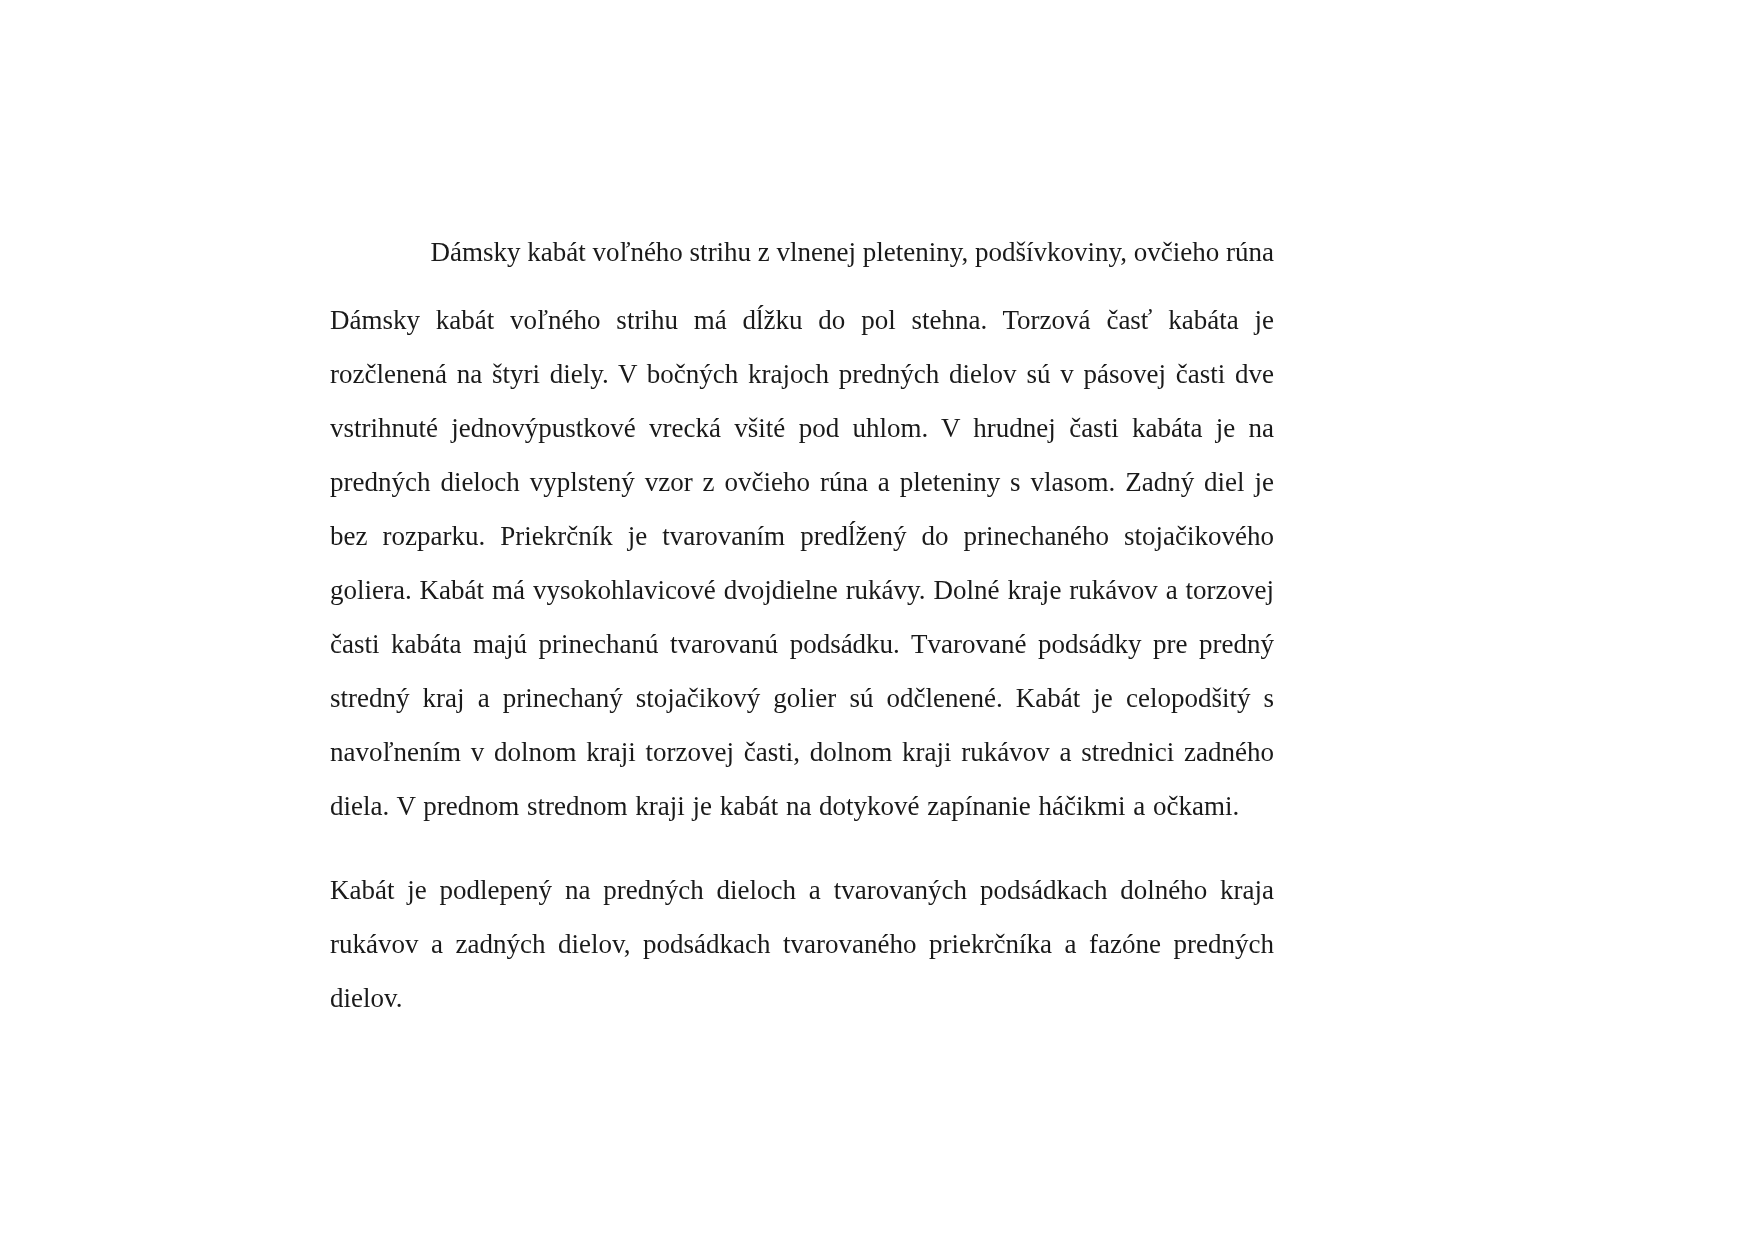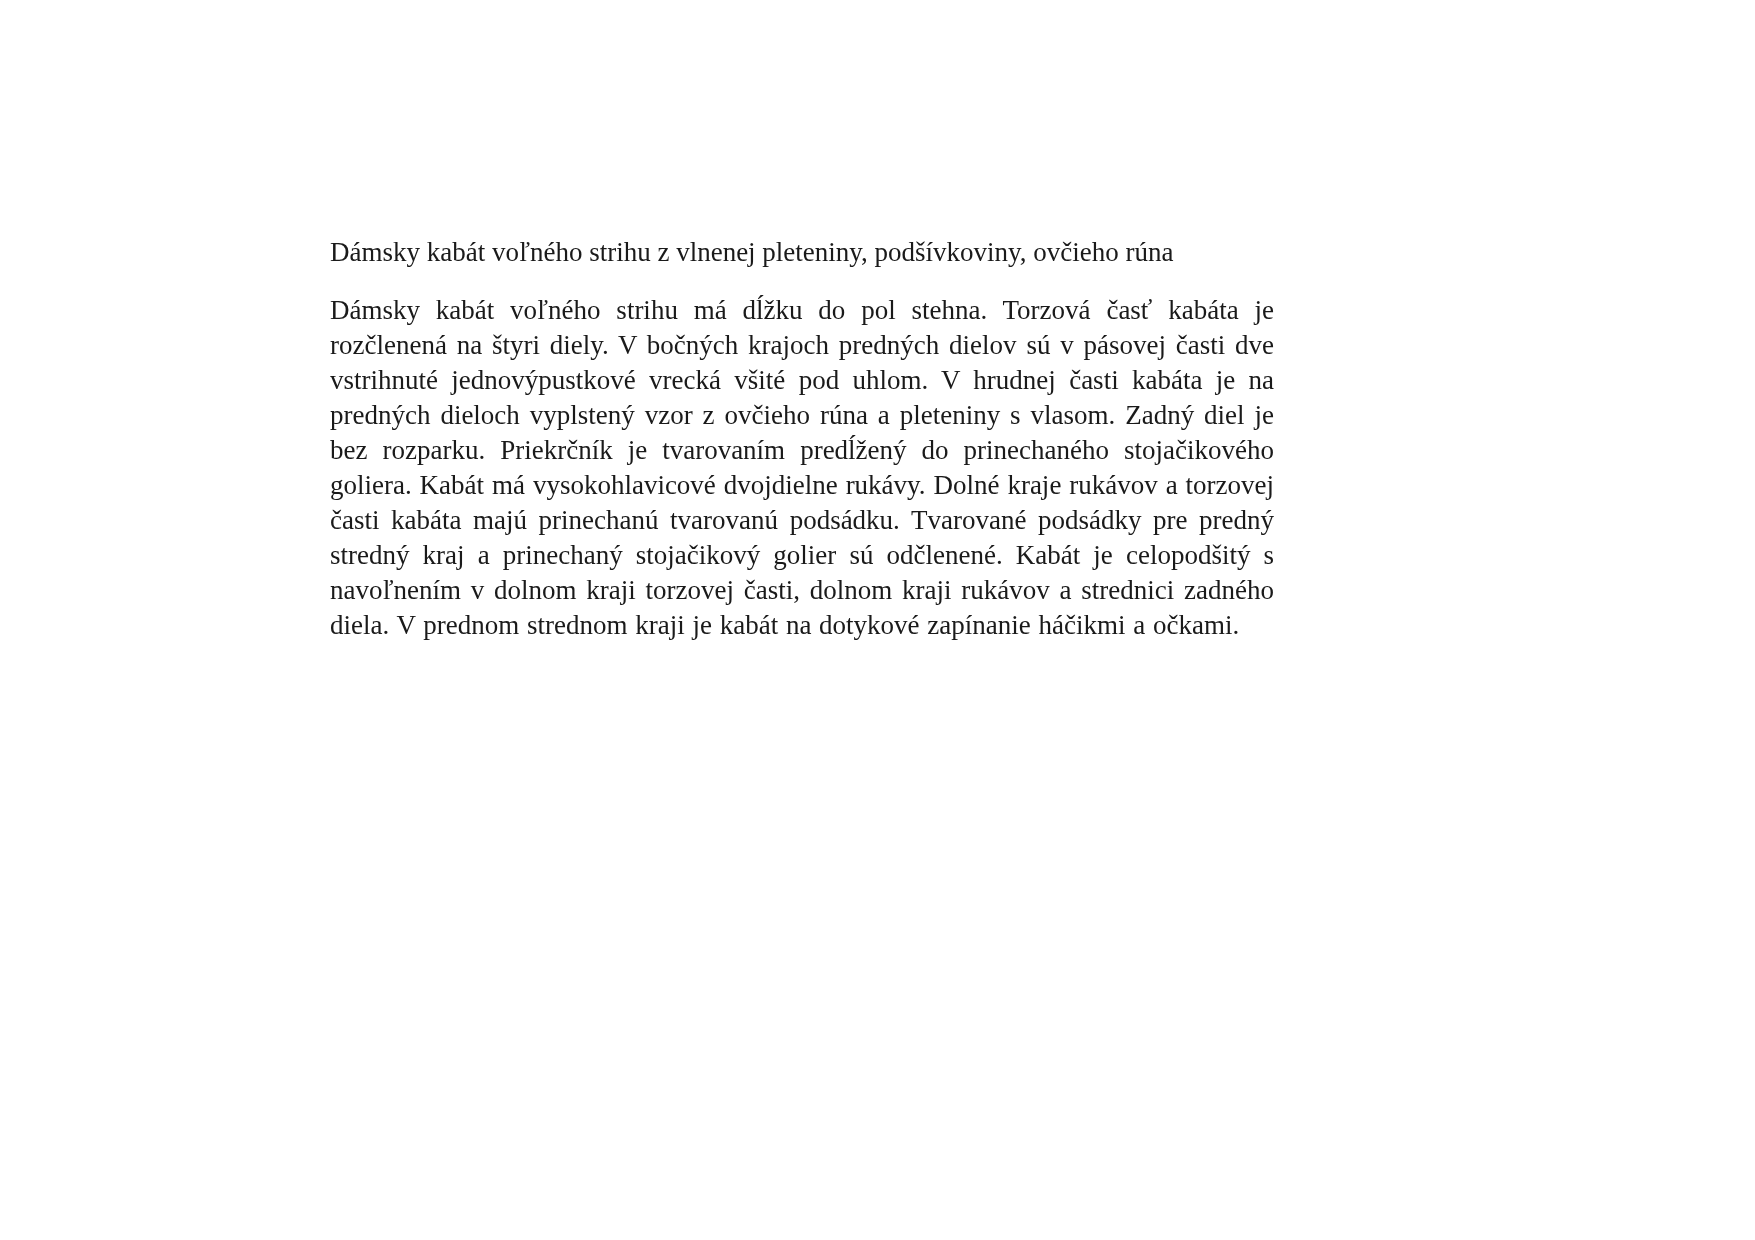--- a/index.html
+++ b/index.html
@@ -15,43 +15,44 @@
       color: #1a1a1a;
       overflow: hidden;
     }
     .page {
       position: absolute;
       left: 330px;
       top: 233px;
       width: 944px;
     }
     .doc-title {
-      text-align: left;
+      text-align: right;
       font-size: 27px;
       line-height: 38px;
       margin: 0 0 22px 0;
       font-weight: normal;
     }
     .doc-title .title-line {
       display: block;
     }
     .para {
       text-align: justify;
       font-size: 27px;
-      line-height: 35px;
+      line-height: 54px;
       margin: 0 0 30px 0;
       word-spacing: 1px;
     }
     .para:last-child {
       margin-bottom: 0;
     }
   </style>
 </head>
 <body>
 
 <div class="page">
   <h1 class="doc-title">
     <span class="title-line">Dámsky kabát voľného strihu z vlnenej pleteniny, podšívkoviny, ovčieho rúna</span>
   </h1>
 
   <p class="para">Dámsky kabát voľného strihu má dĺžku do pol stehna. Torzová časť kabáta je rozčlenená na štyri diely. V bočných krajoch predných dielov sú v pásovej časti dve vstrihnuté jednovýpustkové vrecká všité pod uhlom. V hrudnej časti kabáta je na predných dieloch vyplstený vzor z ovčieho rúna a pleteniny s vlasom. Zadný diel je bez rozparku. Priekrčník je tvarovaním predĺžený do prinechaného stojačikového goliera. Kabát má vysokohlavicové dvojdielne rukávy. Dolné kraje rukávov a torzovej časti kabáta majú prinechanú tvarovanú podsádku. Tvarované podsádky pre predný stredný kraj a prinechaný stojačikový golier sú odčlenené. Kabát je celopodšitý s navoľnením v dolnom kraji torzovej časti, dolnom kraji rukávov a strednici zadného diela. V prednom strednom kraji je kabát na dotykové zapínanie háčikmi a očkami.</p>
 
+  <p class="para">Kabát je podlepený na predných dieloch a tvarovaných podsádkach dolného kraja rukávov a zadných dielov, podsádkach tvarovaného priekrčníka a fazóne predných dielov.</p>
 </div>
 
 </body></html>

